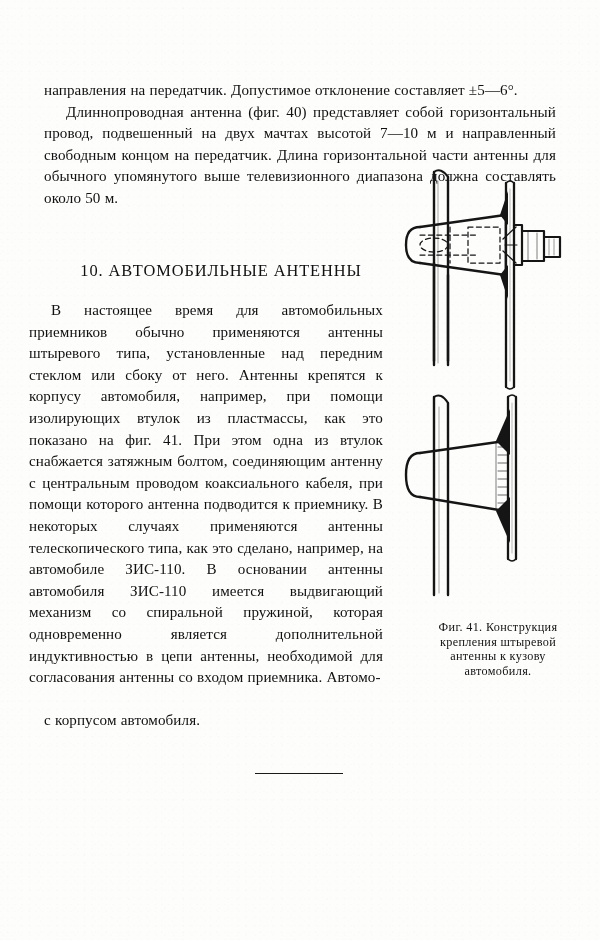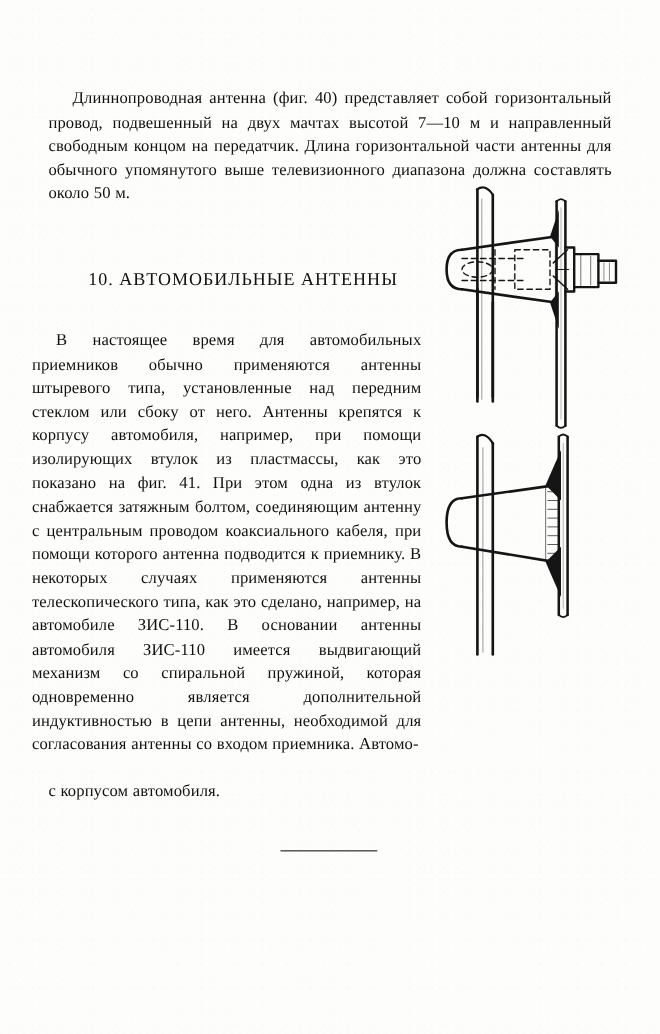--- a/index.html
+++ b/index.html
@@ -51,21 +51,21 @@
     top: 710px;
     width: 512px;
   }
 
   .last-line { text-align: left; }
 
   
   #section-heading {
     position: absolute;
     left: 44px;
-    top: 244px;
+    top: 261px;
     width: 354px;
     text-align: center;
     font-size: 16.4px;
     line-height: 20px;
     letter-spacing: 0.9px;
     color: #111;
     font-weight: normal;
     margin: 0;
   }
 
@@ -118,20 +118,21 @@
     background-size: 7px 7px, 11px 11px, 9px 9px;
     opacity: 0.85;
   }
 </style>
 </head>
 <body>
 
 <div id="page">
 
   <div class="txt" id="para-top">
+    <p>направления на передатчик. Допустимое отклонение составляет ±5—6°.</p>
     <p class="indent">Длиннопроводная антенна (фиг. 40) представляет собой горизонтальный провод, подвешенный на двух мачтах высотой 7—10 м и направленный свободным концом на передатчик. Длина горизонтальной части антенны для обычного упомянутого выше телевизионного диапазона должна составлять около 50 м.</p>
   </div>
 
   <h2 id="section-heading">10. АВТОМОБИЛЬНЫЕ АНТЕННЫ</h2>
 
   <div class="txt" id="para-body">
     <p class="indent">В настоящее время для автомобильных приемников обычно применяются антенны штыревого типа, установленные над передним стеклом или сбоку от него. Антенны крепятся к корпусу автомобиля, например, при помощи изолирующих втулок из пластмассы, как это показано на фиг. 41. При этом одна из втулок снабжается затяжным болтом, соединяющим антенну с центральным проводом коаксиального кабеля, при помощи которого антенна подводится к приемнику. В некоторых случаях применяются антенны телескопического типа, как это сделано, например, на автомобиле ЗИС-110. В основании антенны автомобиля ЗИС-110 имеется выдвигающий механизм со спиральной пружиной, которая одновременно является дополнительной индуктивностью в цепи антенны, необходимой для согласования антенны со входом приемника. Автомо-</p>
   </div>
 
   <div class="txt" id="para-bottom">
@@ -231,18 +232,24 @@
           <path d="M94 298 L104 298"></path>
             <path d="M94 306 L104 306"></path>
           <path d="M94 314 L104 314"></path>
             <path d="M94 322 L104 322"></path>
           <path d="M94 330 L104 330"></path>
             <path d="M94 338 L104 338"></path>
         </g>
       </g>
     </svg>
 
+    <div id="figure-caption">
+      <span>Фиг. 41. Конструкция</span><br>
+      <span>крепления штыревой</span><br>
+      <span>антенны к кузову</span><br>
+      <span>автомобиля.</span>
+    </div>
   </div>
 
   <div id="bottom-rule"></div>
 
   <div id="grain"></div>
 </div>
 
 </body></html>

